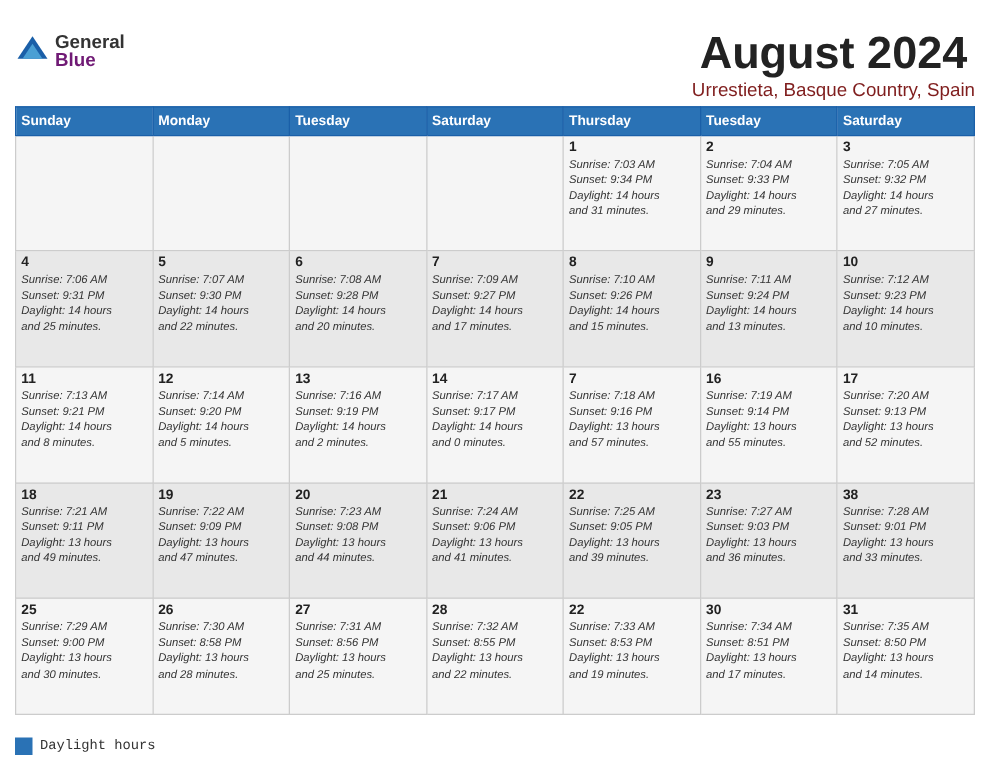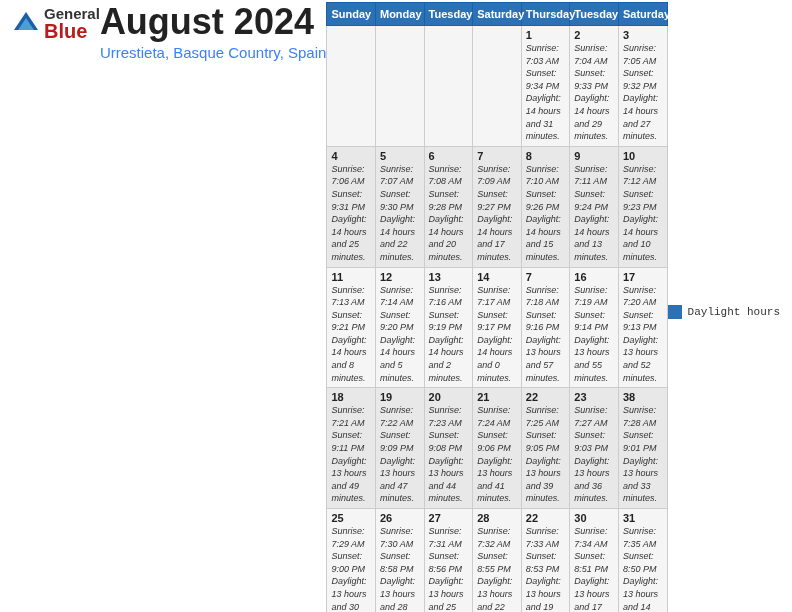--- a/index.html
+++ b/index.html
@@ -7,22 +7,23 @@
       width: 792px;
       height: 612px;
       font-family: Arial, Helvetica, sans-serif;
       background: #fff;
       overflow: hidden;
     }
 
     .page {
       width: 792px;
       height: 612px;
-      padding: 2px 12px 8px 12px;
-      display: flex;
+      padding: 22px 12px 8px 12px;
+      display: flex;
+      flex-direction: column;
     }
 
     .top-section {
       display: flex;
       align-items: flex-start;
       justify-content: space-between;
       margin-bottom: 4px;
     }
 
     .logo-area {
@@ -38,44 +39,44 @@
       line-height: 1;
     }
 
     .logo-general {
       font-size: 15px;
       font-weight: bold;
       color: #333;
     }
 
     .logo-blue {
-      font-size: 20px;
-      font-weight: bold;
-      color: #b91c1c;
+      font-size: 15px;
+      font-weight: bold;
+      color: #701a75;
     }
 
     .logo-icon {
       width: 28px;
       height: 28px;
     }
 
     .header-right {
-      text-align: left;
+      text-align: center;
     }
 
     .main-title {
       font-size: 36px;
       font-weight: bold;
       color: #222;
       line-height: 1.1;
     }
 
     .subtitle {
       font-size: 15px;
-      color: #3b82f6;
+      color: #7f1d1d;
       margin-top: 2px;
     }
 
     .calendar {
       flex: 1;
       border-collapse: collapse;
       width: 100%;
       table-layout: fixed;
     }
 

